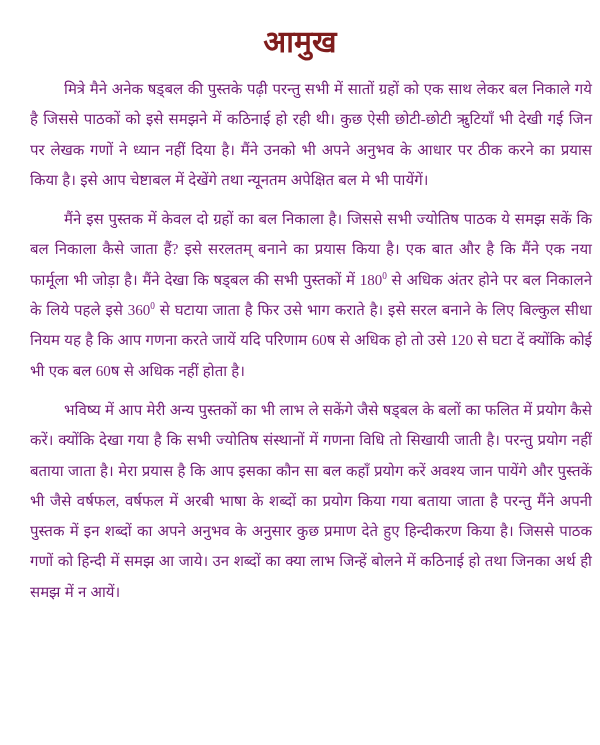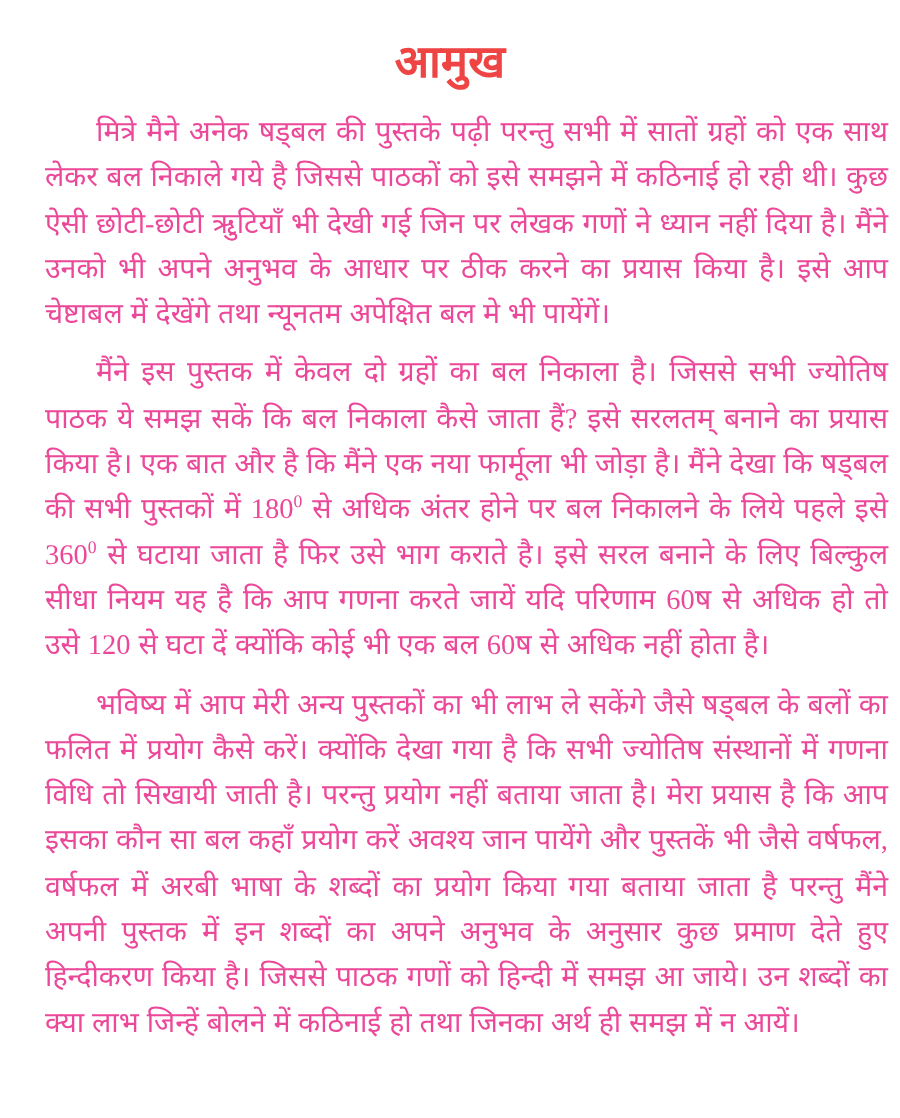--- a/index.html
+++ b/index.html
@@ -28,38 +28,38 @@
   .page-title {
     position: absolute;
     top: 2px;
     left: 0;
     width: 600px;
     text-align: center;
     font-size: 30px;
     font-weight: 700;
     line-height: 40px;
     letter-spacing: 0.2px;
-    color: #ef4444;
+    color: #7f1d1d;
   }
 
   .body-text {
     position: absolute;
     top: 74px;
     left: 30px;
     width: 562px;
   }
 
   .para {
     margin: 0 0 0 0;
     text-align: justify;
     text-justify: inter-word;
     text-align-last: left;
-    font-size: 19px;
+    font-size: 15px;
     line-height: 30.3px;
-    color: #ec4899;
+    color: #701a75;
     text-indent: 34px;
     word-spacing: 0.5px;
   }
 
   .para + .para {
     margin-top: 9px;
   }
 
   
   sup.deg {

